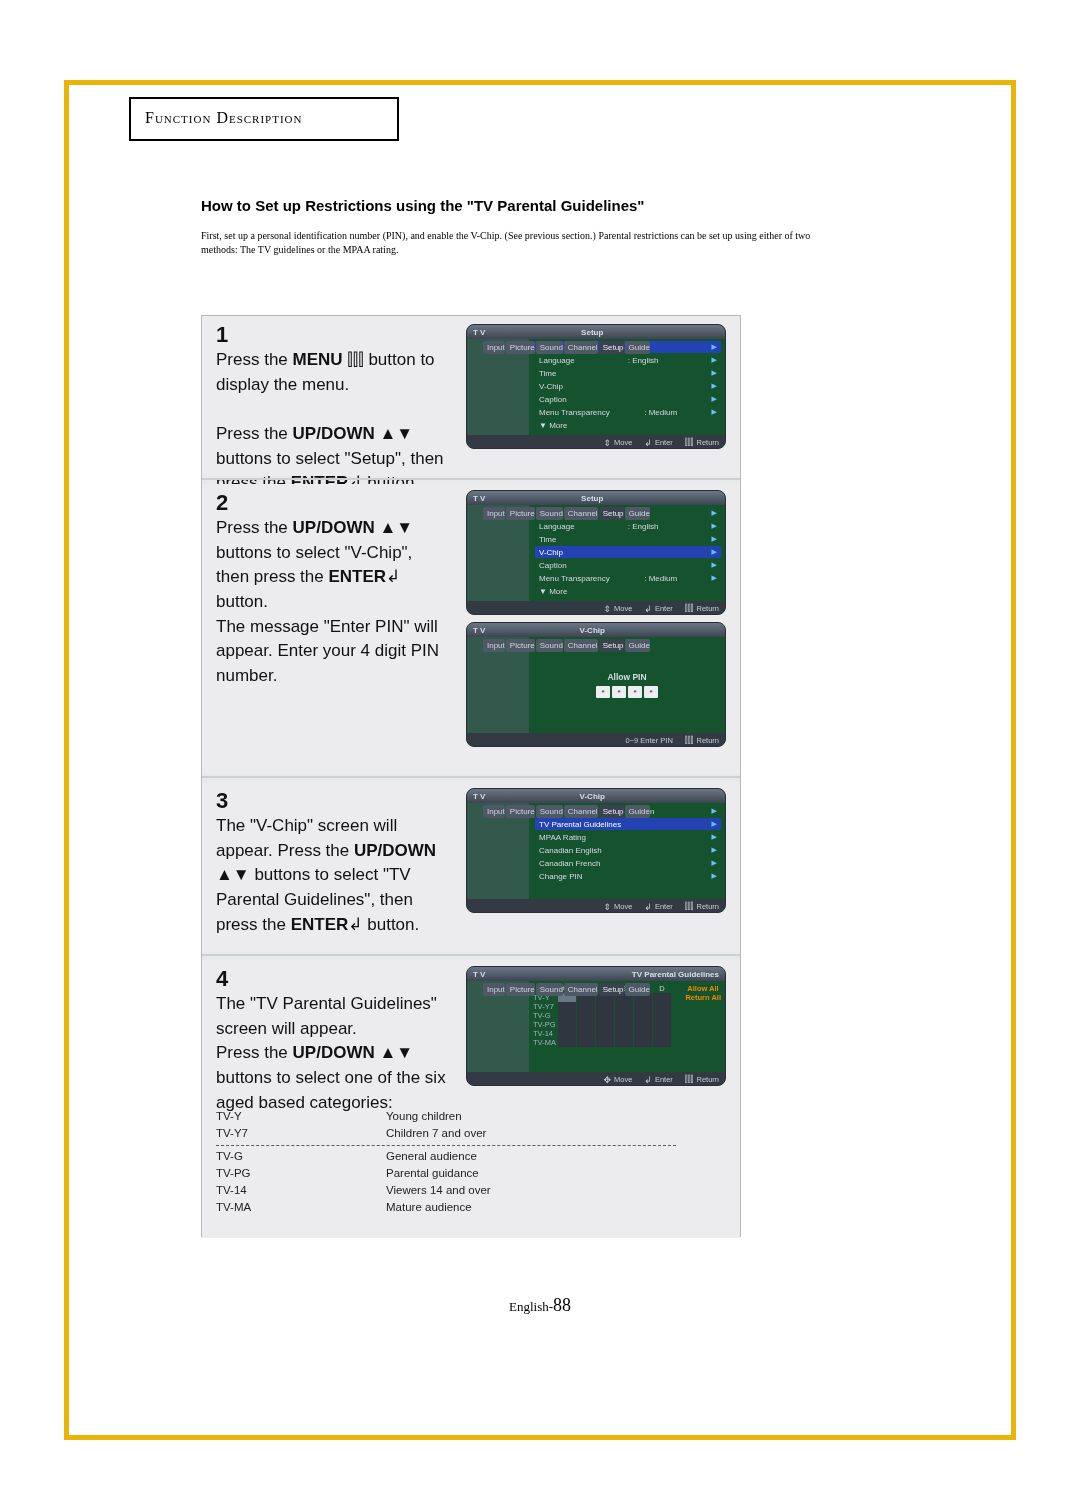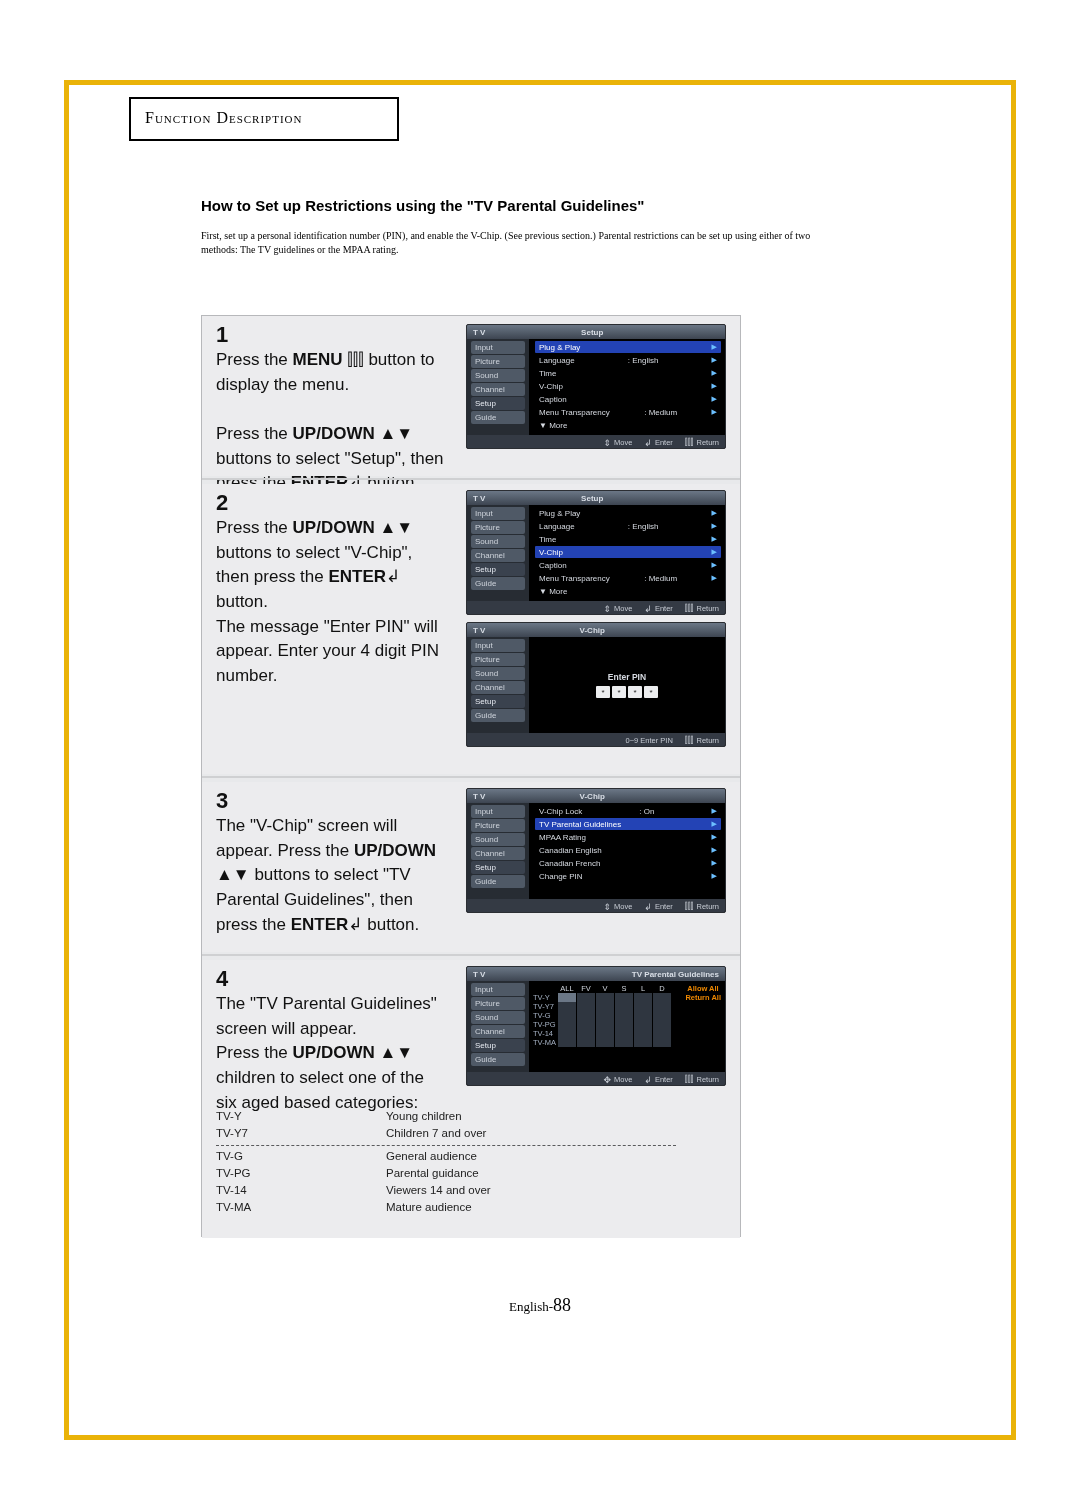--- a/index.html
+++ b/index.html
@@ -112,23 +112,23 @@
   .ratings-row span:first-child { width: 170px; }
   .ratings-dash-divider {
     border-top: 1px dashed #5a5b5d;
     margin: 2px 0 2px 0;
   }
 
   
   .osd {
     position: absolute;
     width: 260px;
-    background: #000000;
+    background: #14532d;
     border: 1px solid #2b2e33;
-    border-radius: 2px;
+    border-radius: 8px;
     color: #d6dae1;
     font-family: Arial, Helvetica, sans-serif;
     font-size: 8.5px;
     overflow: hidden;
   }
   .osd .osd-title-bar {
     height: 14px;
     background: linear-gradient(#6b7786,#3d4551);
     display:flex;
     align-items:center;
@@ -138,23 +138,23 @@
     font-weight:bold;
     font-size:8px;
   }
   .osd .osd-body {
     display:flex;
     height: 96px;
   }
   .osd .osd-left {
     width: 62px;
     background: #56617073;
-    padding: 2px 4px;
-    display:flex;
-    flex-direction:column;
+    padding: 2px 16px;
+    display:flex;
+    flex-direction:row;
     gap:1px;
   }
   .osd .osd-left-item {
     height: 13px;
     background: #4f5966;
     border-radius:2px;
     display:flex;
     align-items:center;
     padding-left:4px;
     font-size:8px;
@@ -397,21 +397,21 @@
         <div class="osd-body">
           <div class="osd-left">
             <div class="osd-left-item">Input</div>
             <div class="osd-left-item">Picture</div>
             <div class="osd-left-item">Sound</div>
             <div class="osd-left-item">Channel</div>
             <div class="osd-left-item sel">Setup</div>
             <div class="osd-left-item">Guide</div>
           </div>
           <div class="pin-pane">
-            <div style="font-weight:bold;">Enter PIN</div>
+            <div style="font-weight:bold;">Allow PIN</div>
             <div class="pin-boxes">
               <div class="pin-box">*</div>
               <div class="pin-box">*</div>
               <div class="pin-box">*</div>
               <div class="pin-box">*</div>
             </div>
           </div>
         </div>
         <div class="osd-footer">
           <div class="seg">
@@ -489,21 +489,21 @@
             </div>
         </div>
       </div>
     </div>
     <div class="step-divider divider3"></div>
 
     <div class="step step4">
       <div class="step-num">4</div>
       <div class="step-text">
         <span>The "TV Parental Guidelines" screen will appear.</span><br>
-        <span>Press the </span><span class="strong">UP/DOWN</span><span> </span><span class="sym">▲▼</span><span> children to select one of the six aged based categories:</span>
+        <span>Press the </span><span class="strong">UP/DOWN</span><span> </span><span class="sym">▲▼</span><span> buttons to select one of the six aged based categories:</span>
       </div>
 
       <div class="osd" style="left:264px; top:6px; height:120px;">
         <div class="osd-title-bar">
           <span>T V</span>
           <span style="text-align:right;">TV Parental Guidelines</span>
         </div>
         <div class="osd-body" style="height:91px;">
           <div class="osd-left">
             <div class="osd-left-item">Input</div>

